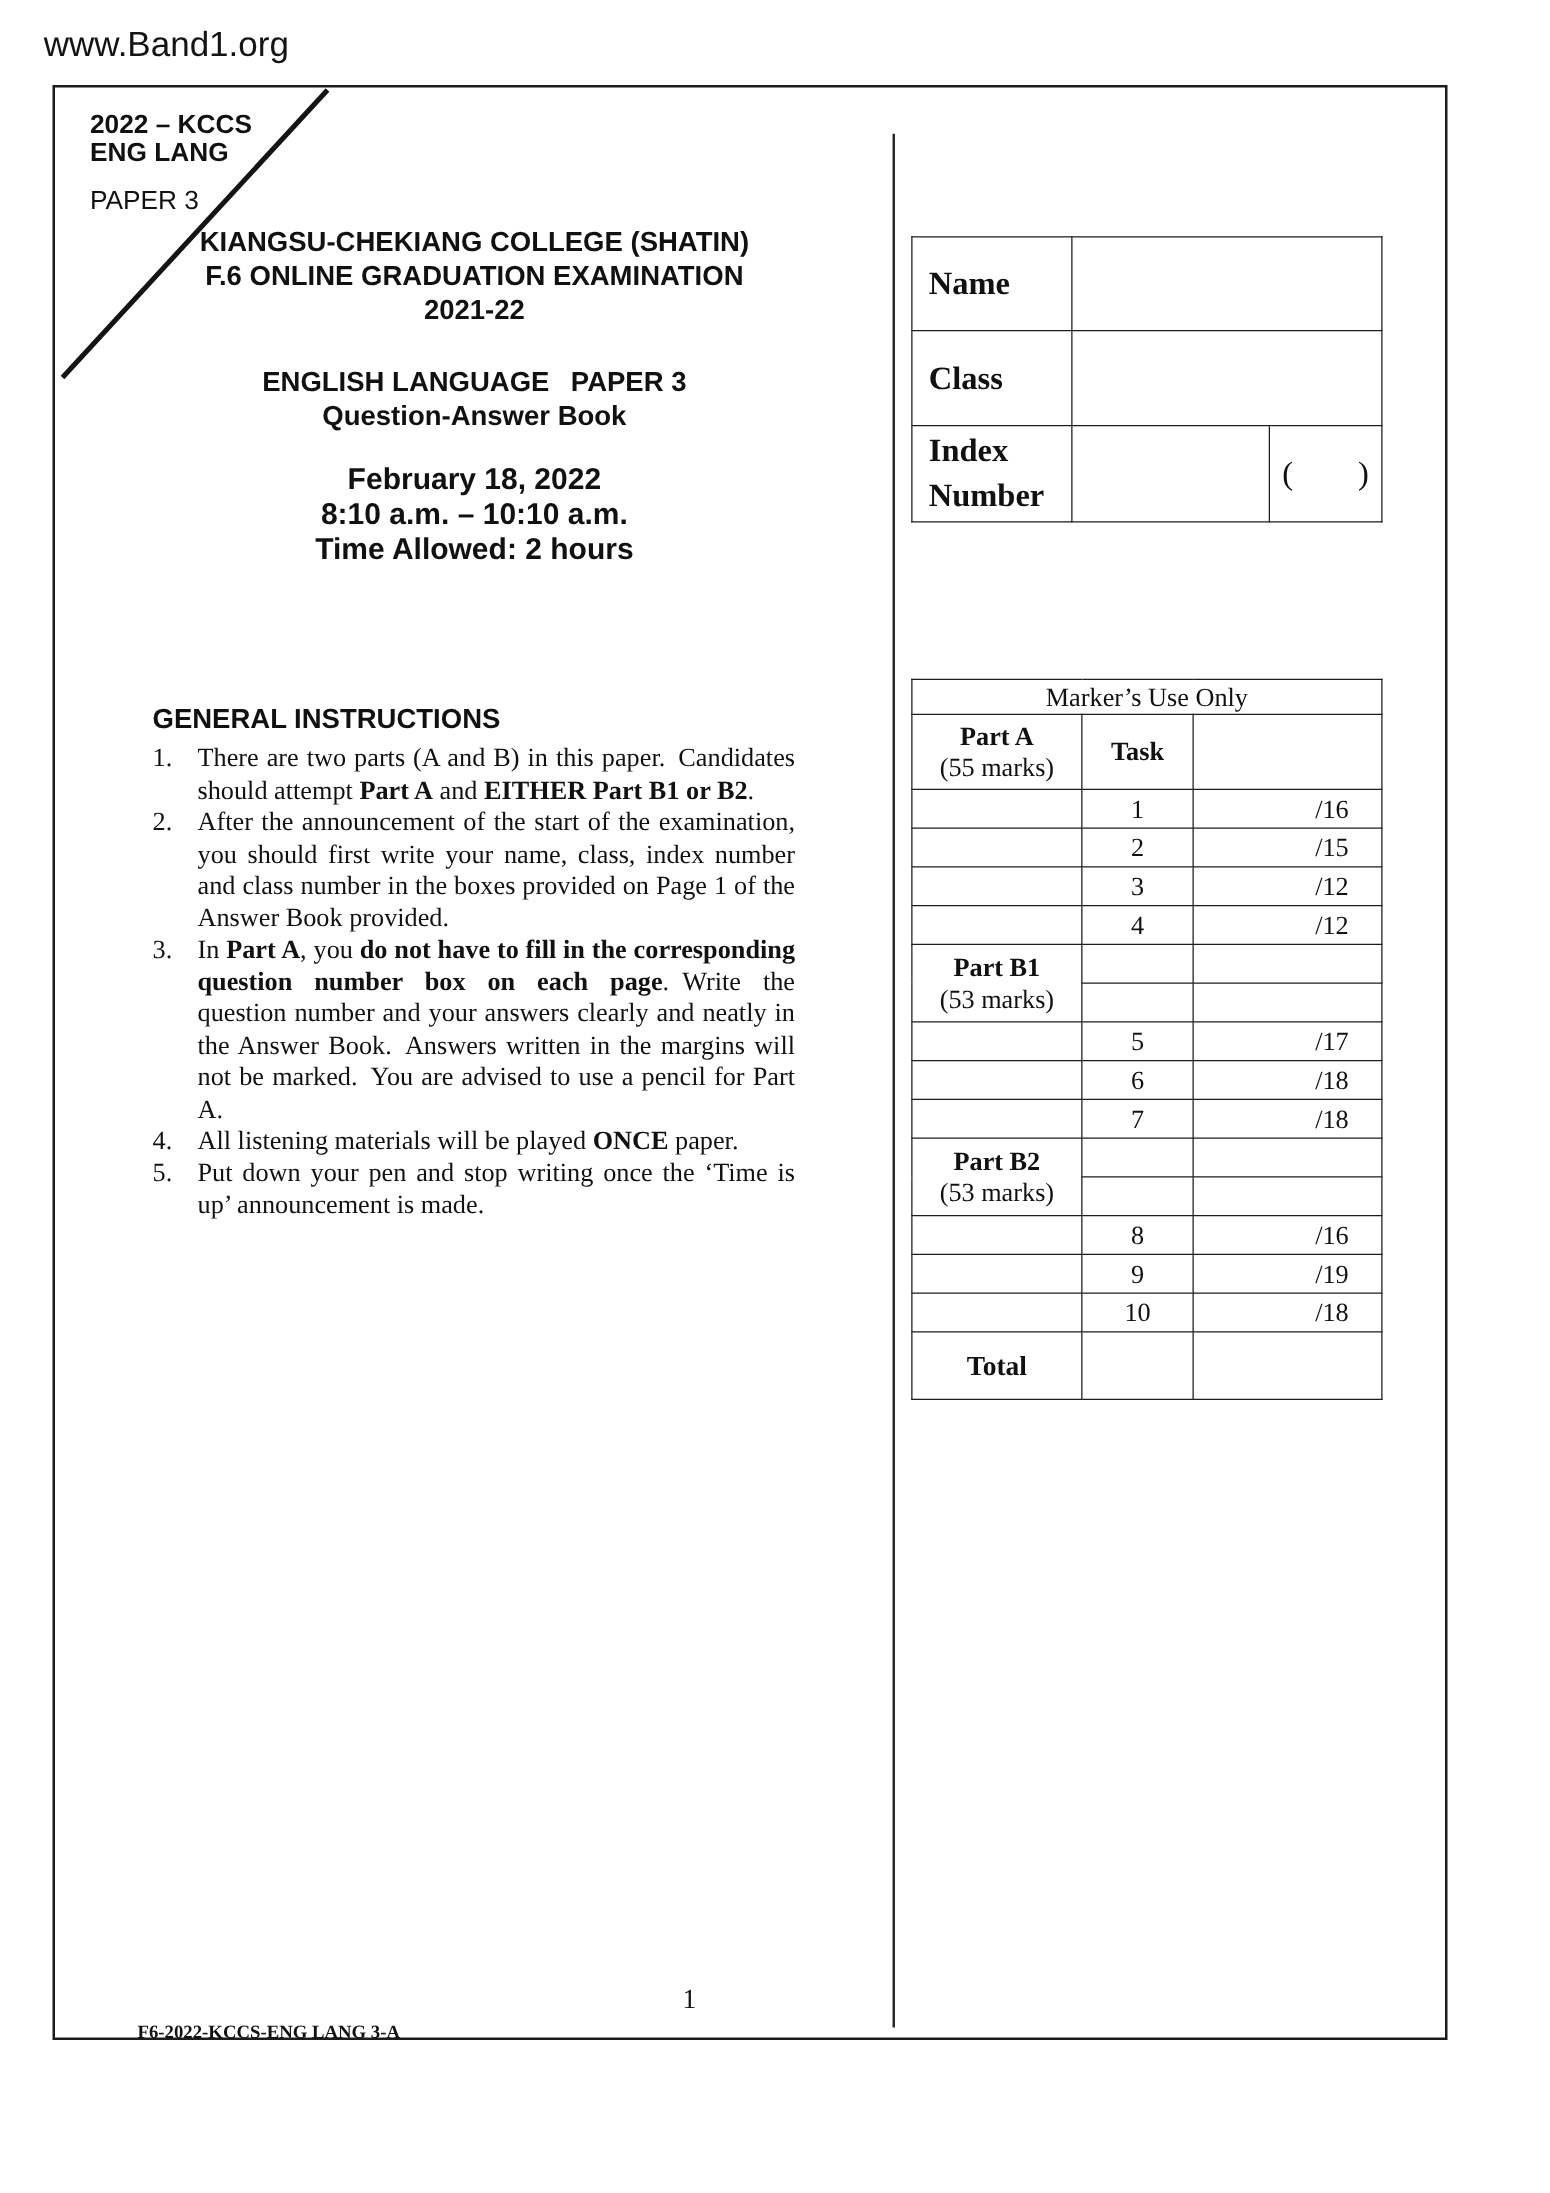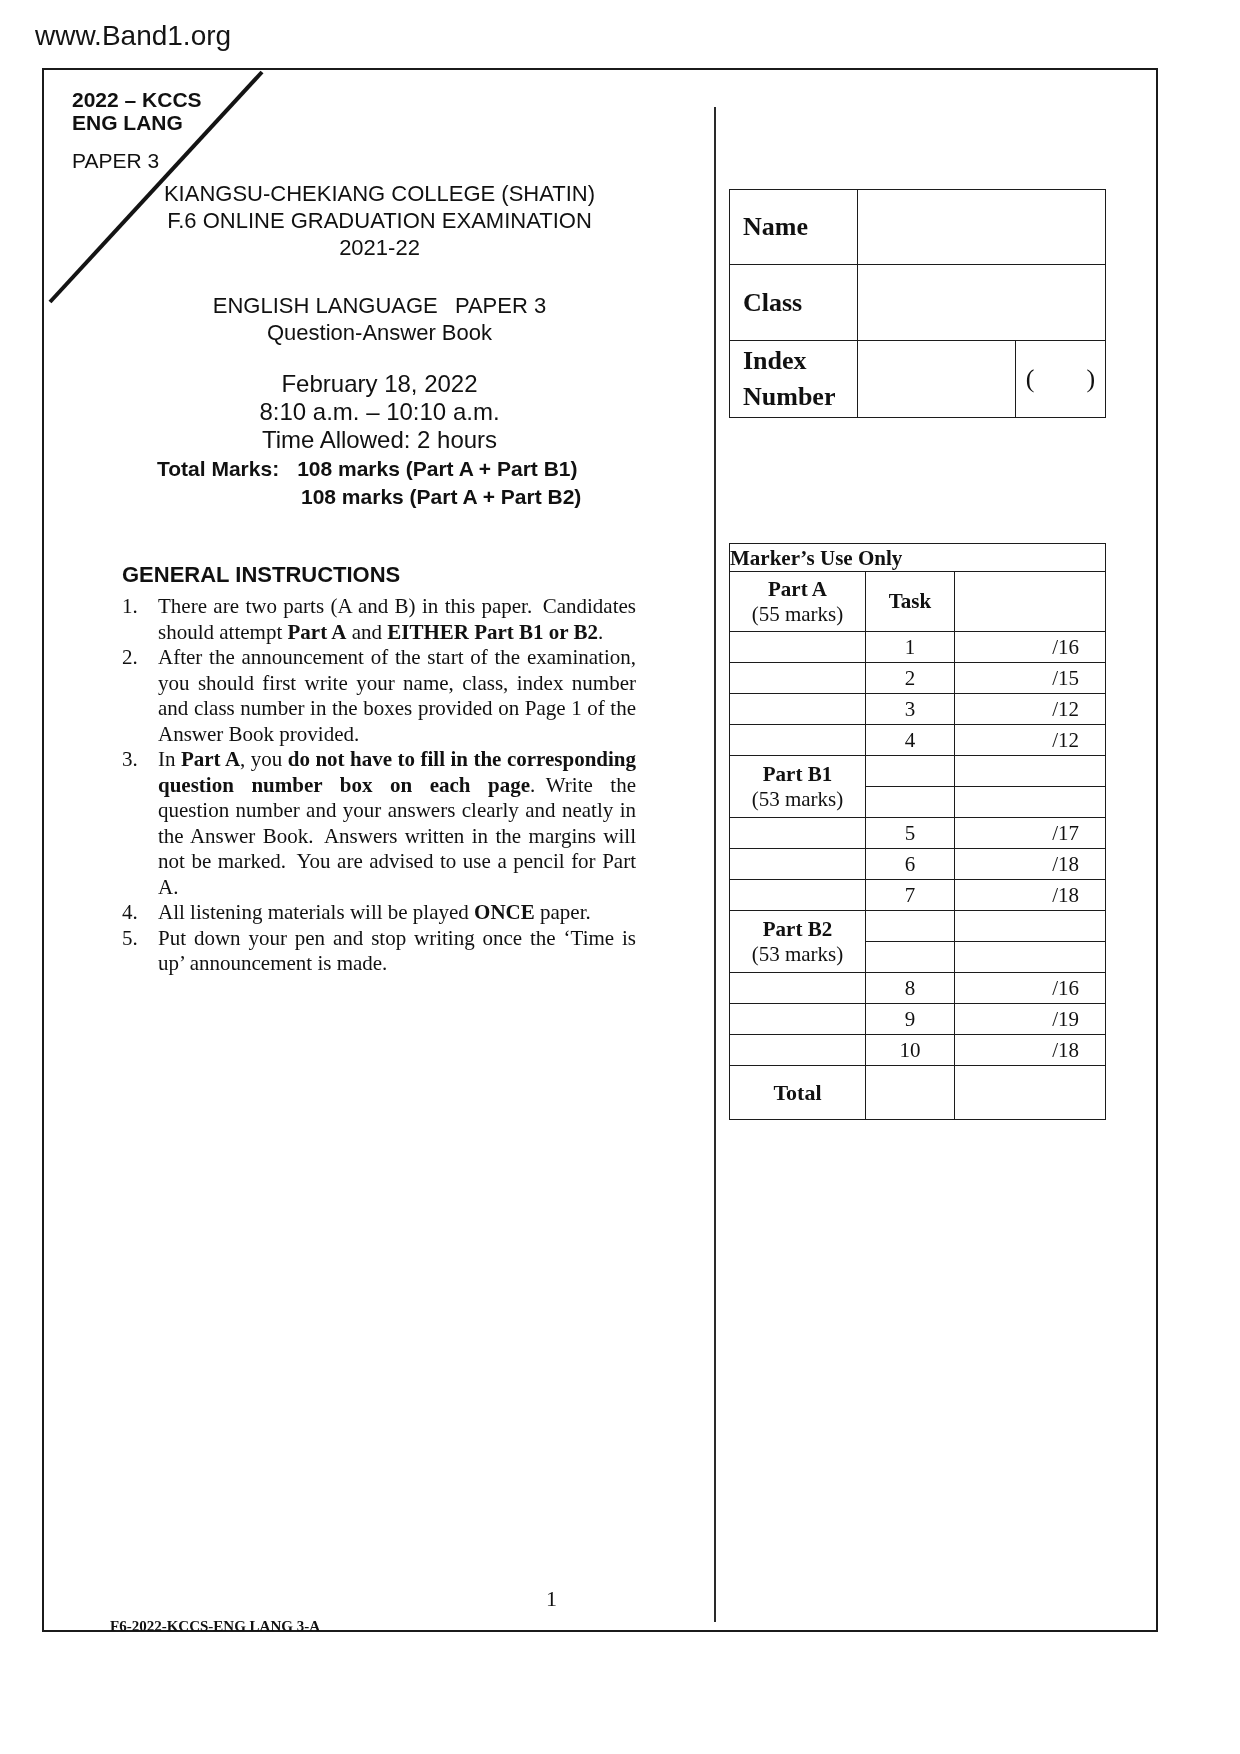--- a/index.html
+++ b/index.html
@@ -9,21 +9,21 @@
             font-family:"Liberation Sans",sans-serif;}
   .page-box{position:absolute;left:42px;top:68px;width:1112px;height:1560px;
             border:2px solid #1b1b1b;}
   .diag{position:absolute;left:0;top:0;pointer-events:none;}
   .center-divider{position:absolute;left:670px;top:37px;width:2px;height:1515px;background:#2a2a2a;}
 
   .corner{position:absolute;left:28px;top:18px;line-height:23px;font-size:21px;}
   .corner .bold{font-weight:bold;}
   .corner .paper{margin-top:15px;font-weight:normal;}
 
-  .cblock{position:absolute;left:0;width:671px;text-align:center;font-weight:normal;font-size:22px;line-height:27px;}
+  .cblock{position:absolute;left:0;width:671px;text-align:center;font-weight:bold;font-size:22px;line-height:27px;}
   .block-a{top:110px;}
   .block-b{top:222px;}
   .block-c{top:300px;font-size:24px;line-height:28px;}
   .block-d{position:absolute;left:113px;top:385px;width:540px;text-align:left;
            font-weight:bold;font-size:21px;line-height:28px;}
   .block-d .ml{margin-left:18px;}
   .block-d .line2{padding-left:144px;}
 
   .instr-head{position:absolute;left:78px;top:492px;font-weight:bold;font-size:22px;text-align:right;}
   .instr-list{position:absolute;left:78px;top:524px;width:514px;
@@ -36,21 +36,21 @@
   table{border-collapse:collapse;table-layout:fixed;position:absolute;
         font-family:"Liberation Serif",serif;color:#111;}
   td{border:1.6px solid #1c1c1c;padding:0;vertical-align:middle;overflow:hidden;}
 
   .cand-table{left:685px;top:119px;width:376px;font-size:26px;}
   .cand-table td.lbl{font-weight:bold;padding-left:13px;}
   .cand-table .idx-lbl div{line-height:36px;}
   .cand-table td.paren{text-align:center;white-space:pre;}
 
   .marker-table{left:685px;top:473px;width:376px;font-size:21px;}
-  .marker-table .mt-title{height:27px;line-height:26px;font-weight:bold;}
+  .marker-table .mt-title{text-align:center;height:27px;line-height:26px;}
   .marker-table .subhead td{height:59px;}
   .marker-table .part-lbl{text-align:center;line-height:25px;}
   .marker-table .task-hd{text-align:center;font-weight:bold;}
   .marker-table .trow td{height:30px;}
   .marker-table .tnum{text-align:center;}
   .marker-table .tmax{text-align:right;padding-right:26px;}
   .marker-table .total-row td{height:53px;}
   .marker-table .total-lbl{text-align:center;font-weight:bold;font-size:22px;}
 
   .footer-code{position:absolute;left:66px;top:1548px;font-family:"Liberation Serif",serif;
@@ -88,26 +88,20 @@
       <div>ENGLISH LANGUAGE  PAPER 3</div>
       <div>Question-Answer Book</div>
     </div>
 
     <div class="cblock block-c">
       <div>February 18, 2022</div>
       <div>8:10 a.m. – 10:10 a.m.</div>
       <div>Time Allowed: 2 hours</div>
     </div>
 
-    <div class="block-d">
-      <div>
-        <span>Total Marks:</span><span class="ml">108 marks (Part A + Part B1)</span>
-      </div>
-      <div class="line2">108 marks (Part A + Part B2)</div>
-    </div>
 
     <div class="instr-head">GENERAL INSTRUCTIONS</div>
     <div class="instr-list">
         <div class="instr-item">
           <span class="instr-num">1.</span>
           <div class="instr-body"><span>There are two parts (A and B) in this paper. Candidates should attempt </span><span class="b">Part A</span><span> and </span><span class="b">EITHER Part B1 or B2</span><span>.</span></div>
         </div>
         <div class="instr-item">
           <span class="instr-num">2.</span>
           <div class="instr-body"><span>After the announcement of the start of the examination, you should first write your name, class, index number and class number in the boxes provided on Page 1 of the Answer Book provided.</span></div>

